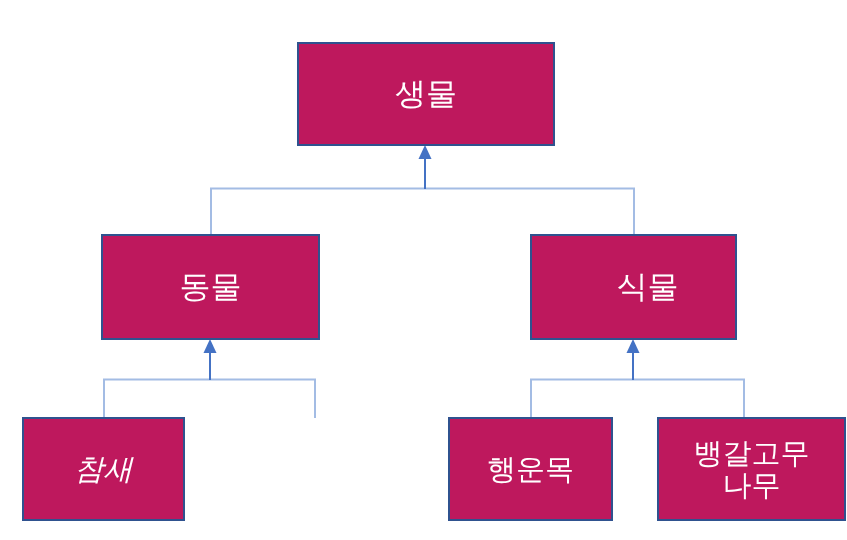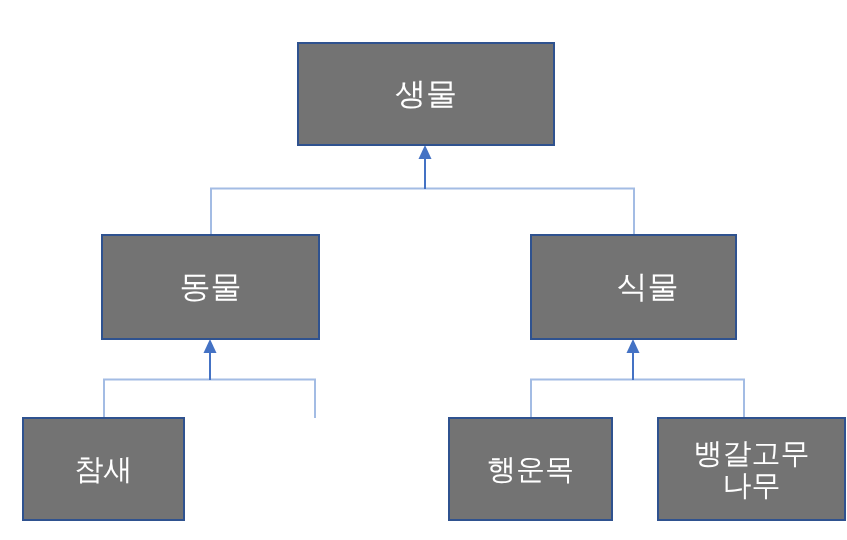--- a/index.html
+++ b/index.html
@@ -22,21 +22,21 @@
     position: absolute;
     left: 0;
     top: 0;
     width: 847px;
     height: 540px;
     pointer-events: none;
   }
   .node-box {
     position: absolute;
     box-sizing: border-box;
-    background: #737373;
+    background: #be185d;
     border: 2px solid #2F528F;
     display: flex;
     align-items: center;
     justify-content: center;
     text-align: center;
     color: #FFFFFF;
     font-weight: 400;
     line-height: 1.18;
     letter-spacing: 0px;
     white-space: pre-line;
@@ -66,20 +66,21 @@
     font-size: 31px;
     padding-left: 28px;
   }
   
   #node-sparrow {
     left: 22px;
     top: 417px;
     width: 163px;
     height: 104px;
     font-size: 29px;
+    font-style: italic;
   }
   #node-frog {
     left: 229px;
     top: 417px;
     width: 175px;
     height: 104px;
     font-size: 29px;
   }
   #node-lucky-bamboo {
     left: 448px;

